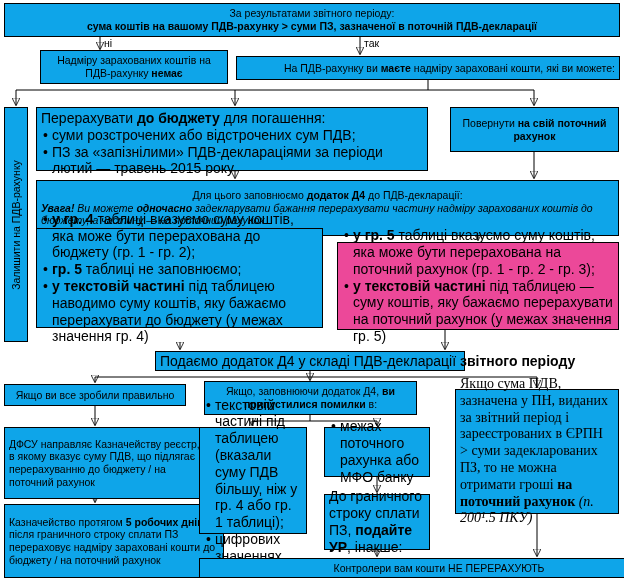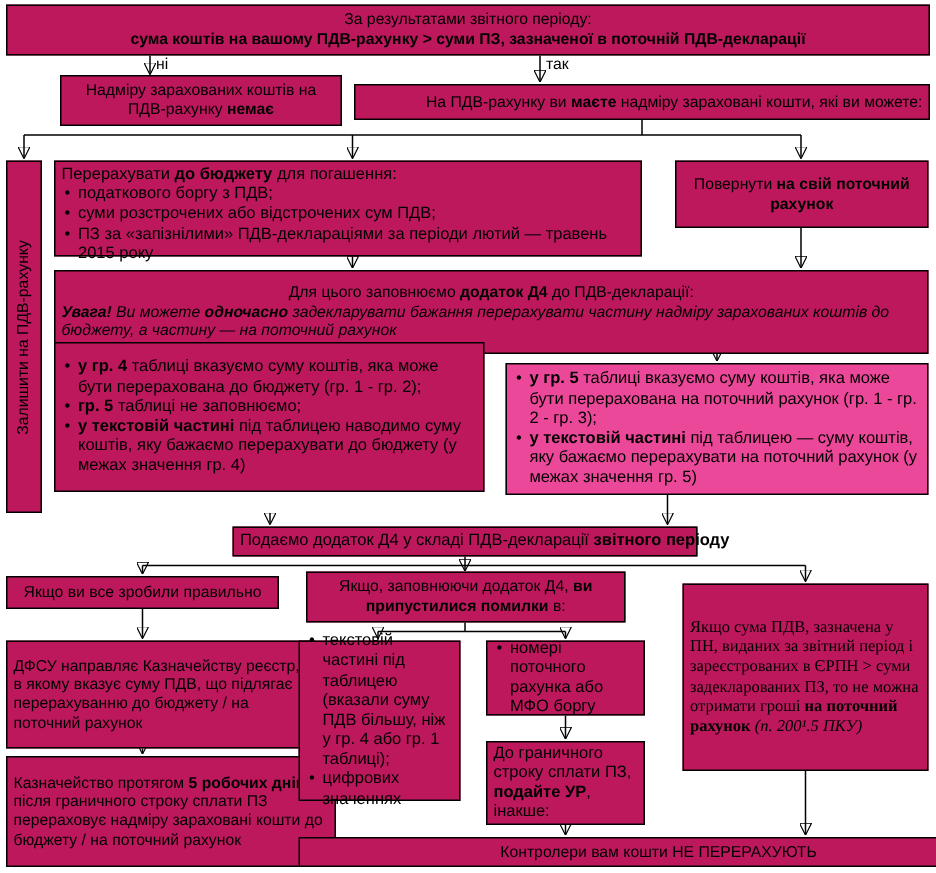--- a/index.html
+++ b/index.html
@@ -1,27 +1,27 @@
 <!DOCTYPE html>
 <html><head>
 <meta charset="utf-8">
 <style>
   * { margin:0; padding:0; box-sizing:border-box; }
   html,body { background:#ffffff; }
   body { font-family:"Liberation Sans", sans-serif; color:#000; }
   .canvas { position:relative; width:624px; height:582px; background:#fff; font-size:10.5px; overflow:hidden; }
   svg.connectors { position:absolute; left:0; top:0; width:624px; height:582px; pointer-events:none; }
   svg.connectors path { stroke:#000; stroke-width:1; fill:none; }
-  .box { position:absolute; border:1px solid #000; background:#be185d; padding:2px 4px; line-height:1.2; }
+  .box { position:absolute; border:1px solid #000; background:#0ea5e9; padding:2px 4px; line-height:1.2; }
   .center { text-align:center; }
   .vcenter { display:flex; flex-direction:column; justify-content:center; }
   .shaded { background:#ec4899; }
   .b { font-weight:bold; }
   .i { font-style:italic; }
-  .small { font-size:11px; }
+  .small { font-size:14px; }
   .nowrap { white-space:nowrap; }
   .bullet { position:relative; padding-left:11px; }
   .bullet::before { content:"•"; position:absolute; left:2px; top:0; }
   .vbox .vtext { position:absolute; left:50%; top:50%; transform:translate(-50%,-50%) rotate(-90deg); white-space:nowrap; }
   .branch-label { position:absolute; line-height:1; }
 </style>
 </head>
 <body>
 
 <div class="canvas">
@@ -78,21 +78,20 @@
   <div class="box center vcenter" style="left:236px; top:56px; width:384px; height:24px;text-align:right;">
     <div><span>На ПДВ-рахунку ви </span><span class="b">маєте</span><span> надміру зараховані кошти, які ви можете:</span></div>
   </div>
 
   <div class="box vbox" style="left:4px; top:107px; width:24px; height:235px;">
     <div class="vtext">Залишити на ПДВ-рахунку</div>
   </div>
 
   <div class="box small" style="left:36px; top:107px; width:392px; height:64px;">
     <div><span>Перерахувати </span><span class="b">до бюджету</span><span> для погашення:</span></div>
-    <div class="bullet"><span>податкового боргу з ПДВ;</span></div>
     <div class="bullet"><span>суми розстрочених або відстрочених сум ПДВ;</span></div>
     <div class="bullet"><span>ПЗ за «запізнілими» ПДВ-деклараціями за періоди лютий — травень 2015 року</span></div>
   </div>
 
   <div class="box center vcenter" style="left:450px; top:107px; width:169px; height:45px;">
     <div><span>Повернути </span><span class="b">на свій поточний рахунок</span></div>
   </div>
 
   <div class="box vcenter" style="left:36px; top:180px; width:583px; height:56px;">
     <div class="center"><span>Для цього заповнюємо </span><span class="b">додаток Д4</span><span> до ПДВ-декларації:</span></div>
@@ -133,21 +132,21 @@
   <div class="box vcenter" style="left:4px; top:504px; width:220px; height:74px;">
     <div><span>Казначейство протягом </span><span class="b">5 робочих днів</span><span> після граничного строку сплати ПЗ перераховує надміру зараховані кошти до бюджету / на поточний рахунок</span></div>
   </div>
 
   <div class="box small vcenter" style="left:199px; top:427px; width:108px; height:107px;">
     <div class="bullet"><span>текстовій частині під таблицею (вказали суму ПДВ більшу, ніж у гр. 4 або гр. 1 таблиці);</span></div>
     <div class="bullet"><span>цифрових значеннях</span></div>
   </div>
 
   <div class="box small vcenter" style="left:324px; top:427px; width:106px; height:50px;">
-    <div class="bullet"><span>номері поточного рахунка або МФО боргу</span></div>
+    <div class="bullet"><span>межах поточного рахунка або МФО банку</span></div>
   </div>
 
   <div class="box small vcenter" style="left:324px; top:494px; width:106px; height:56px;">
     <div><span>До граничного строку сплати ПЗ, </span><span class="b">подайте УР</span><span>, інакше:</span></div>
   </div>
 
   <div class="box center vcenter" style="left:199px; top:558px; width:480px; height:20px;">
     <div><span>Контролери вам кошти НЕ ПЕРЕРАХУЮТЬ</span></div>
   </div>
 

